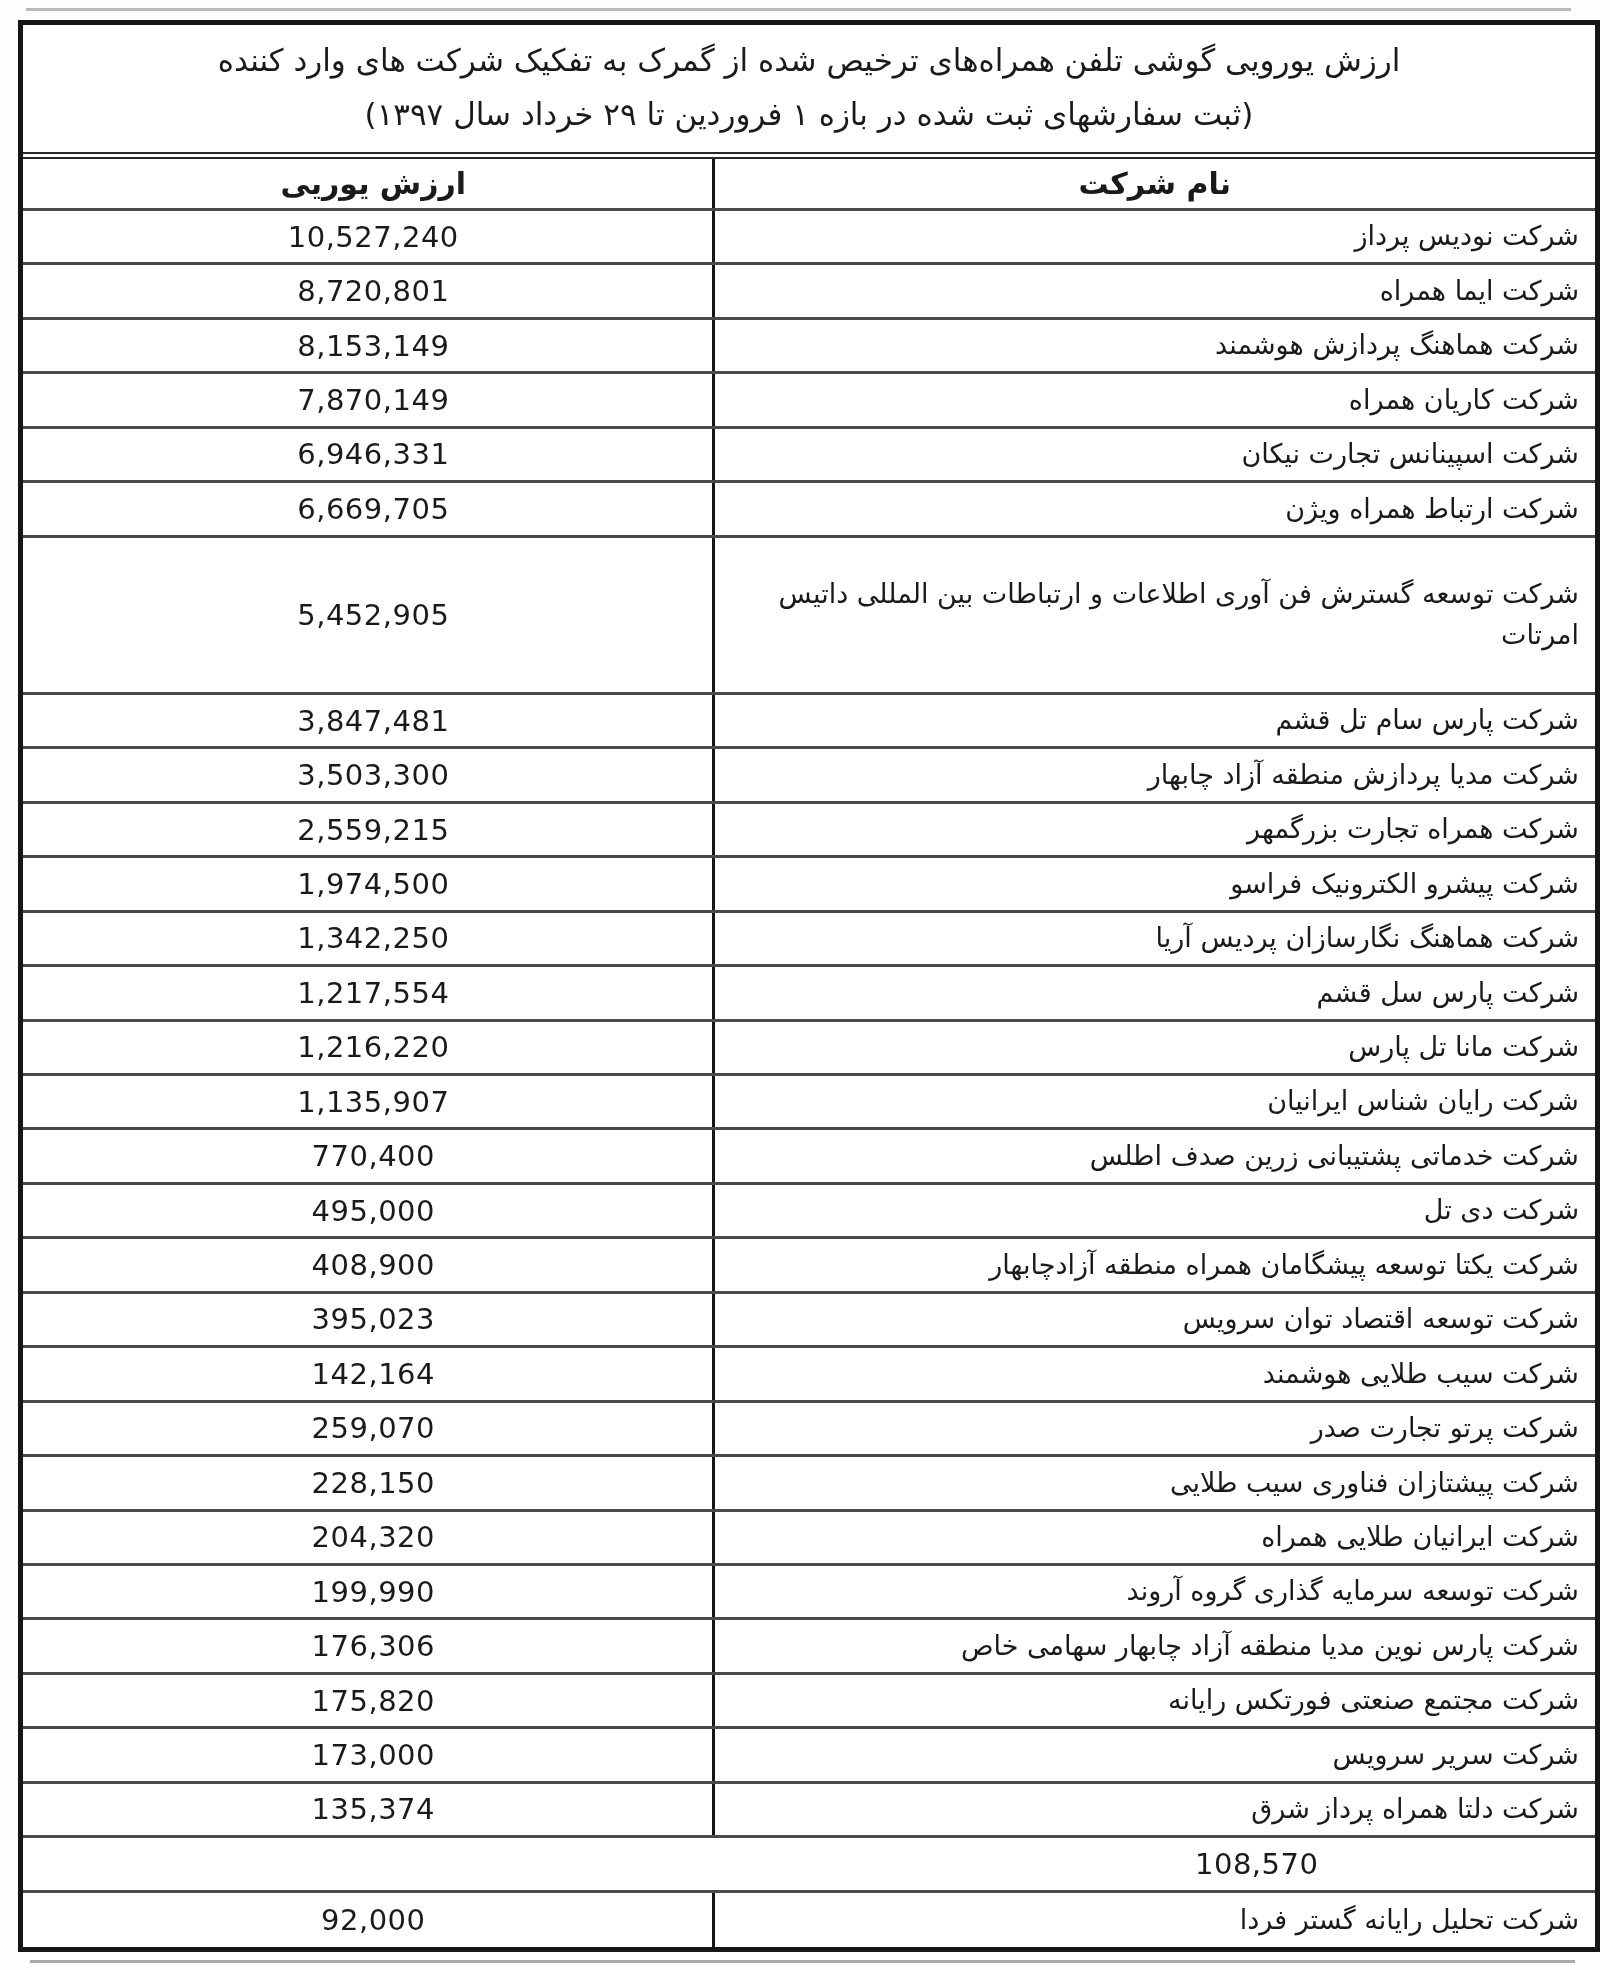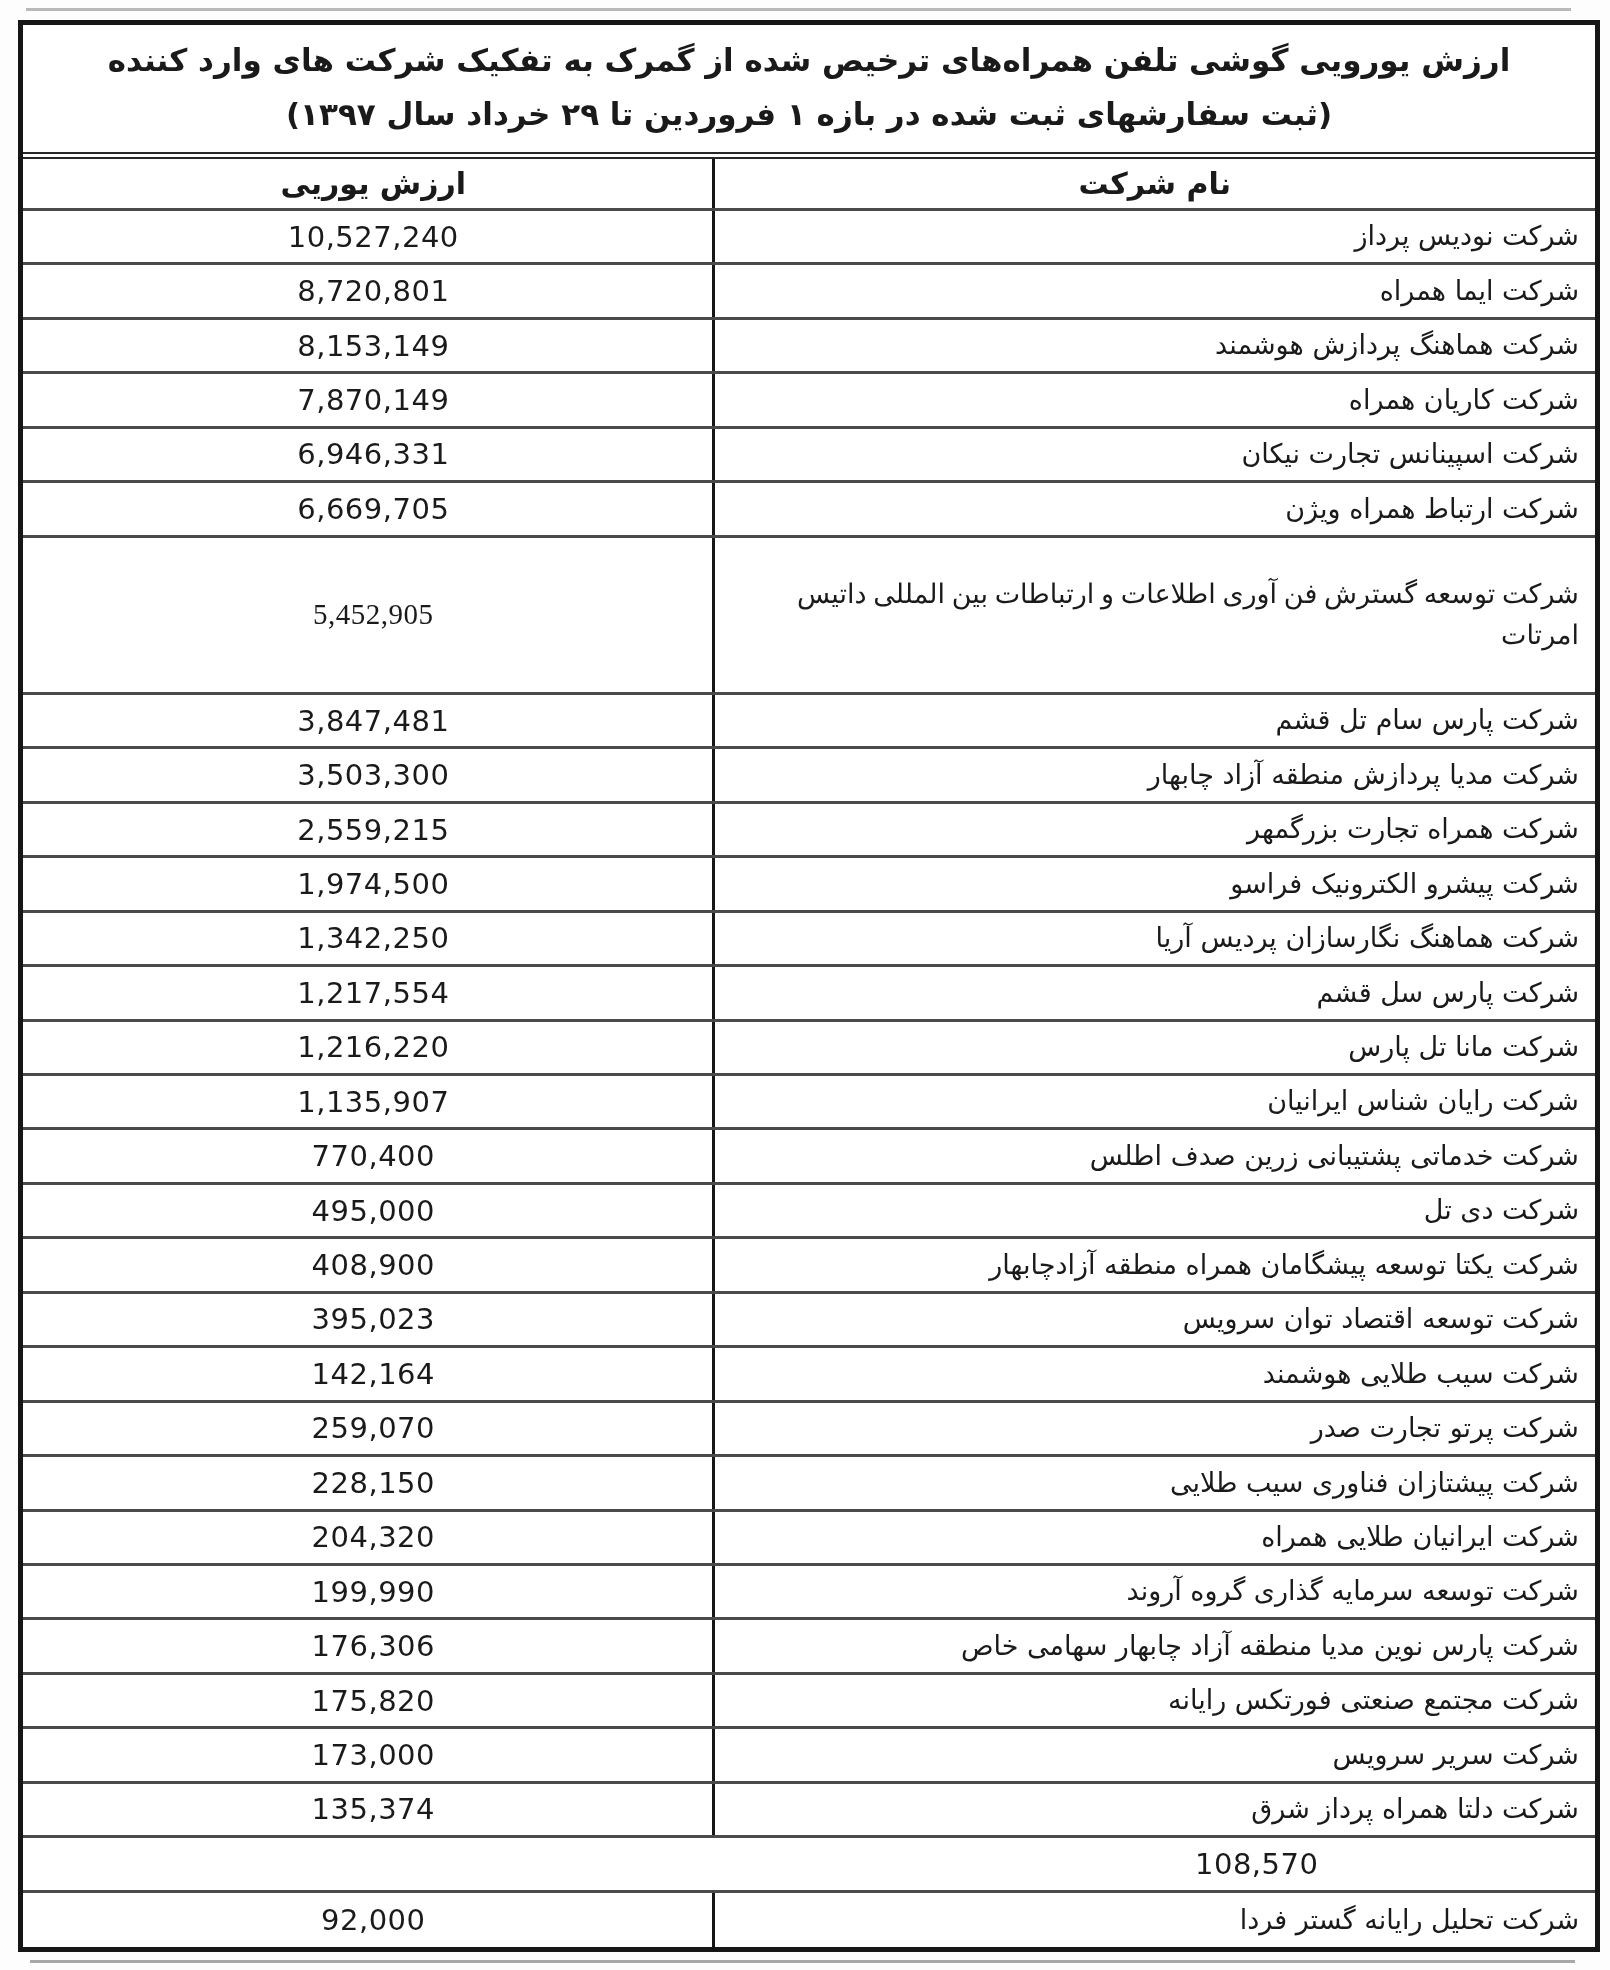--- a/index.html
+++ b/index.html
@@ -29,41 +29,41 @@
     direction: rtl;
   }
 
   .title-block {
     flex: 0 0 134px;
     border-bottom: 7px double #272727;
     display: flex; flex-direction: column;
     justify-content: center; align-items: center;
     gap: 18px;
     text-align: center;
-    font-weight: bold;
+    font-weight: normal;
     font-size: 31px;
     padding: 8px 40px 12px 40px;
   }
 
   .header-row {
     flex: 0 0 52px;
     border-bottom: 3px solid #4a4a4a;
     display: flex;
     font-weight: bold;
   }
 
   .rows { flex: 1 1 auto; display: flex; flex-direction: column; }
 
   .row {
     flex: 1 1 52px;
     display: flex;
     border-bottom: 3px solid #4a4a4a;
   }
   .rows .row:last-child { border-bottom: none; }
-  .row.tall { flex: 3 1 150px; font-family: Liberation Serif, serif; }
+  .row.tall { flex: 3 1 150px; }
 
   .company-cell {
     width: 56.2%;
     border-left: 3px solid #161616; 
     display: flex; align-items: center;
     justify-content: flex-start; 
     padding: 0 16px;
     font-size: 27px;
     line-height: 1.5;
   }

